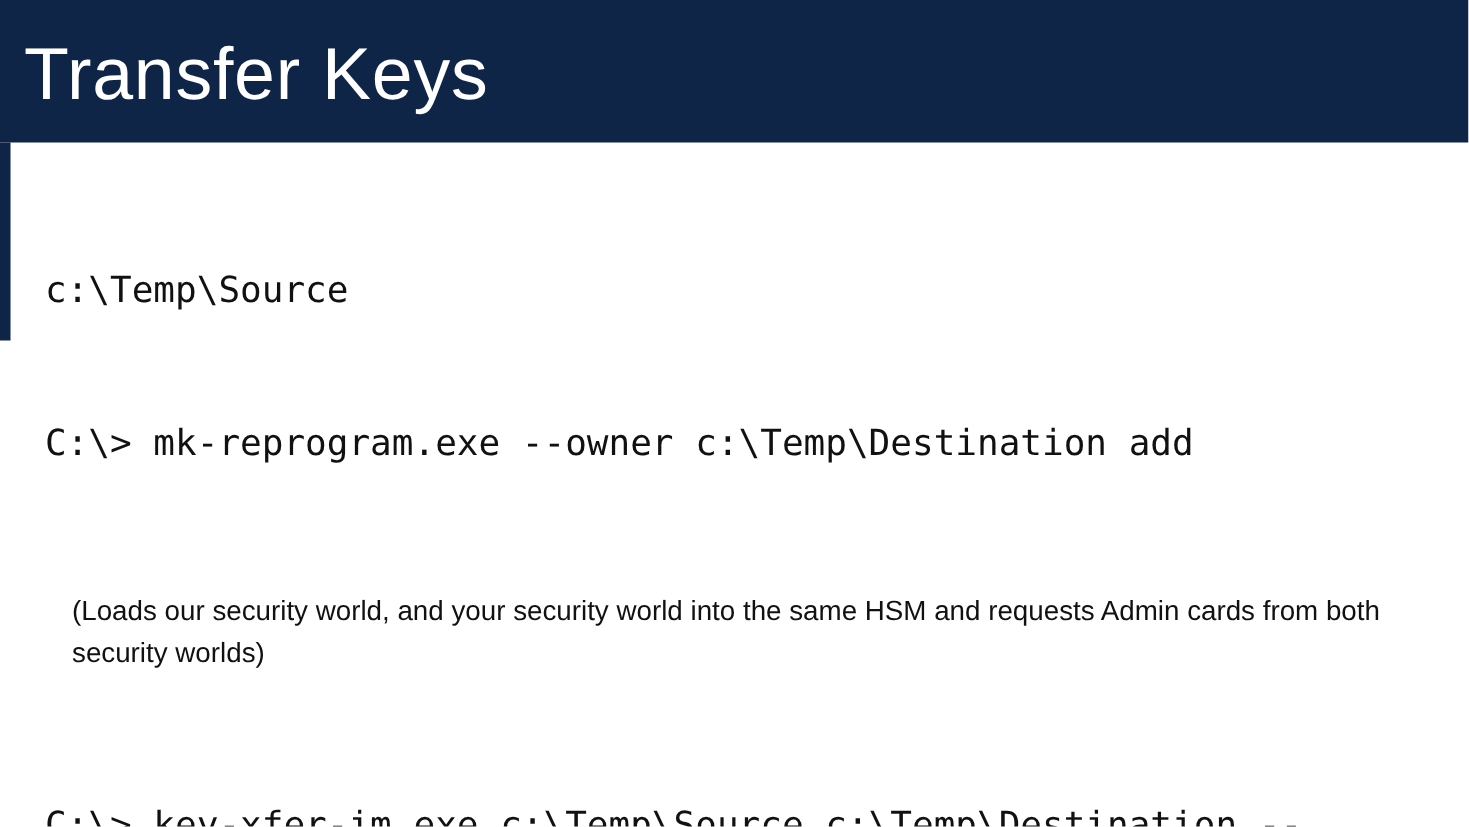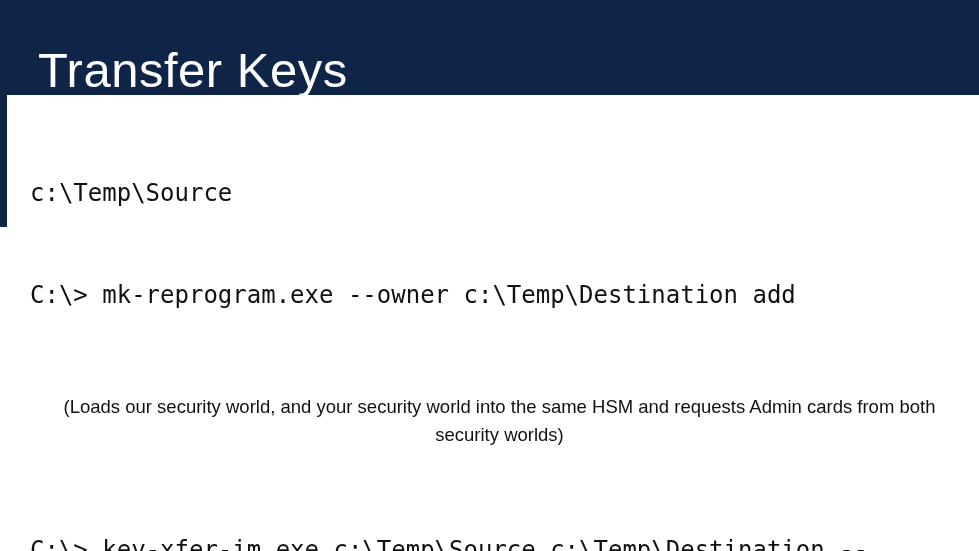--- a/index.html
+++ b/index.html
@@ -15,22 +15,22 @@
     background: var(--bg);
     overflow: hidden;
     position: relative;
     font-family: "Liberation Sans", sans-serif;
     color: var(--text);
   }
   .slide-header {
     height: 95px;
     background: var(--header-bg);
     display: flex;
-    align-items: flex-end;
-    padding-left: 38px;
+    align-items: center;
+    padding-left: 16px;
     padding-top: 6px;
   }
   .slide-title {
     color: #ffffff;
     font-size: 49px;
     font-weight: 300;
     letter-spacing: 0.5px;
     line-height: 1;
   }
   .accent-left {
@@ -53,21 +53,21 @@
   }
   .code-block-1 { margin-top: 1px; }
   .code-block-2 { margin-top: 16px; }
   .note {
     margin-left: 18px;
     max-width: 905px;
     font-size: 18.5px;
     line-height: 28px;
     color: var(--text);
   }
-  .note-1 { margin-top: 13px; text-align: center; }
+  .note-1 { margin-top: 13px; }
 </style>
 </head>
 <body>
 
 <div class="slide-header">
   <div class="slide-title">Transfer Keys</div>
 </div>
 
 <div class="accent-left"></div>
 

